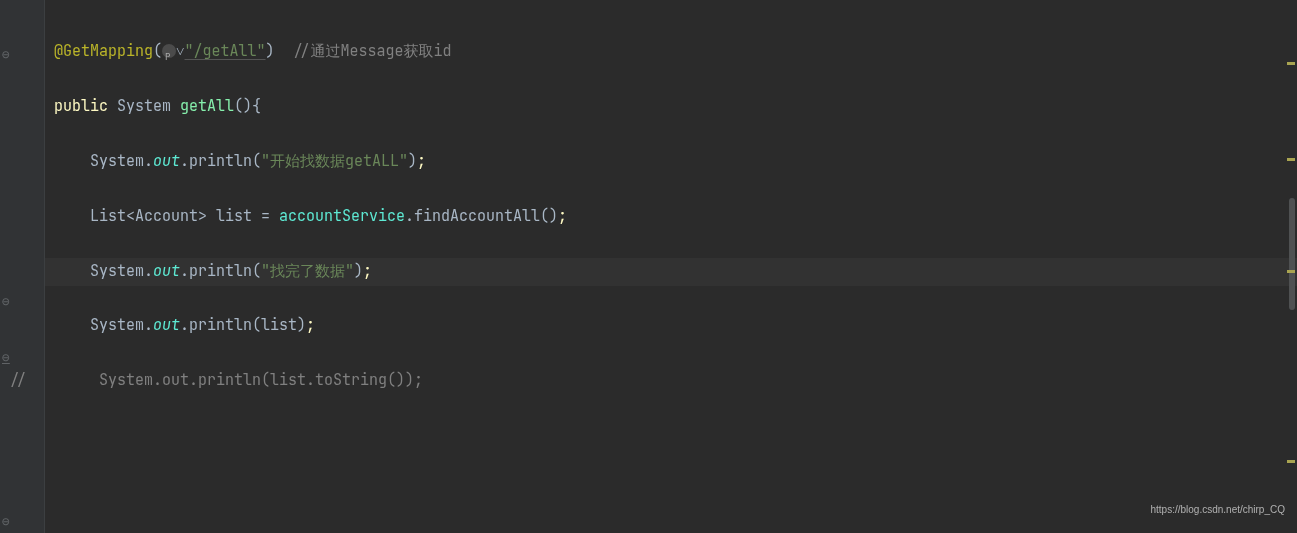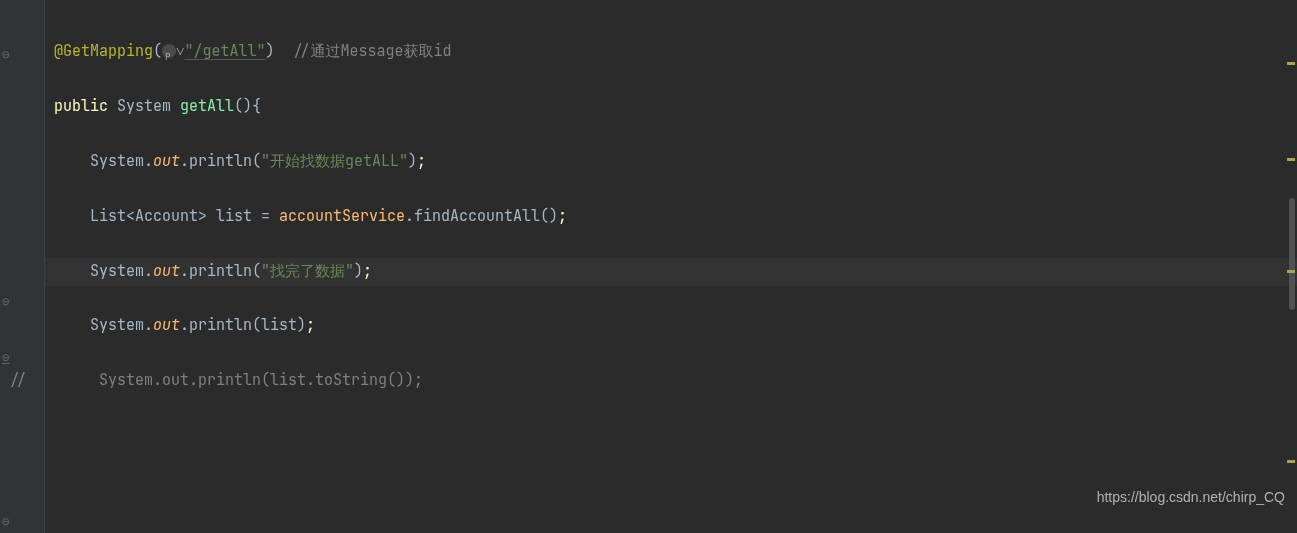--- a/index.html
+++ b/index.html
@@ -40,38 +40,38 @@
   .line span { white-space: pre; }
   .highlight-row {
     position: absolute;
     left: 45px; top: 258px;
     width: 1252px; height: 28px;
     background: #323232;
   }
   .c-annot { color: #bbb529; }
   .c-keyword { color: #fef9c3; }
   .c-string { color: #6a8759; }
-  .c-field { color: #fdba74; }
+  .c-field { color: #5eead4; }
   .c-method { color: #86efac; }
   .c-type { color: #a9b7c6; }
   .c-default { color: #a9b7c6; }
   .c-comment { color: #808080; text-align: center; }
   .c-underline { text-decoration: underline; text-underline-offset: 3px; text-decoration-color: #555; }
   .minimap {
     position: absolute;
     right: 2px; top: 0;
     width: 8px; height: 533px;
   }
   .mm-tick { position: absolute; width: 8px; height: 3px; background: #a9a451; right: 0; }
   .mm-scroll { position: absolute; right: 0; top: 198px; width: 6px; height: 112px; background: #4f5152; border-radius: 3px; }
   .watermark {
     position: absolute;
-    right: 12px; bottom: 22px;
+    right: 12px; bottom: 10px;
     color: #c7c7c7;
-    font-size: 14px;
+    font-size: 10px;
     font-family: Arial, sans-serif;
     opacity: 0.85;
   }
   .param-icon {
     display:inline-block;
     width:14px;height:14px;
     border-radius:50%;
     background:#4b4b4b;
     vertical-align:middle;
     position:relative;

